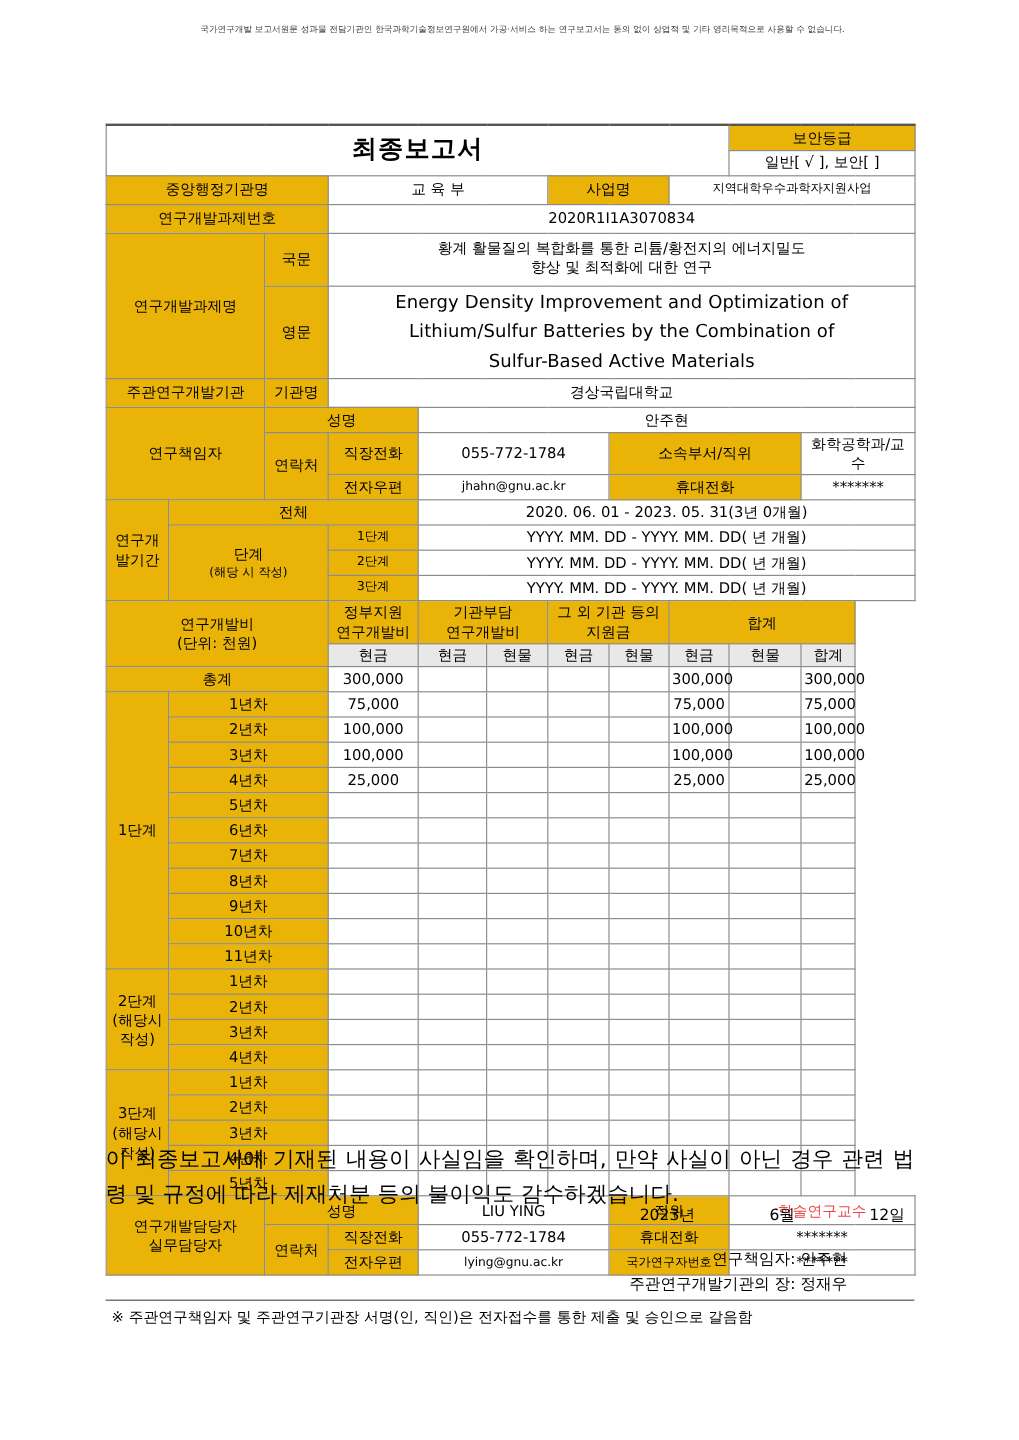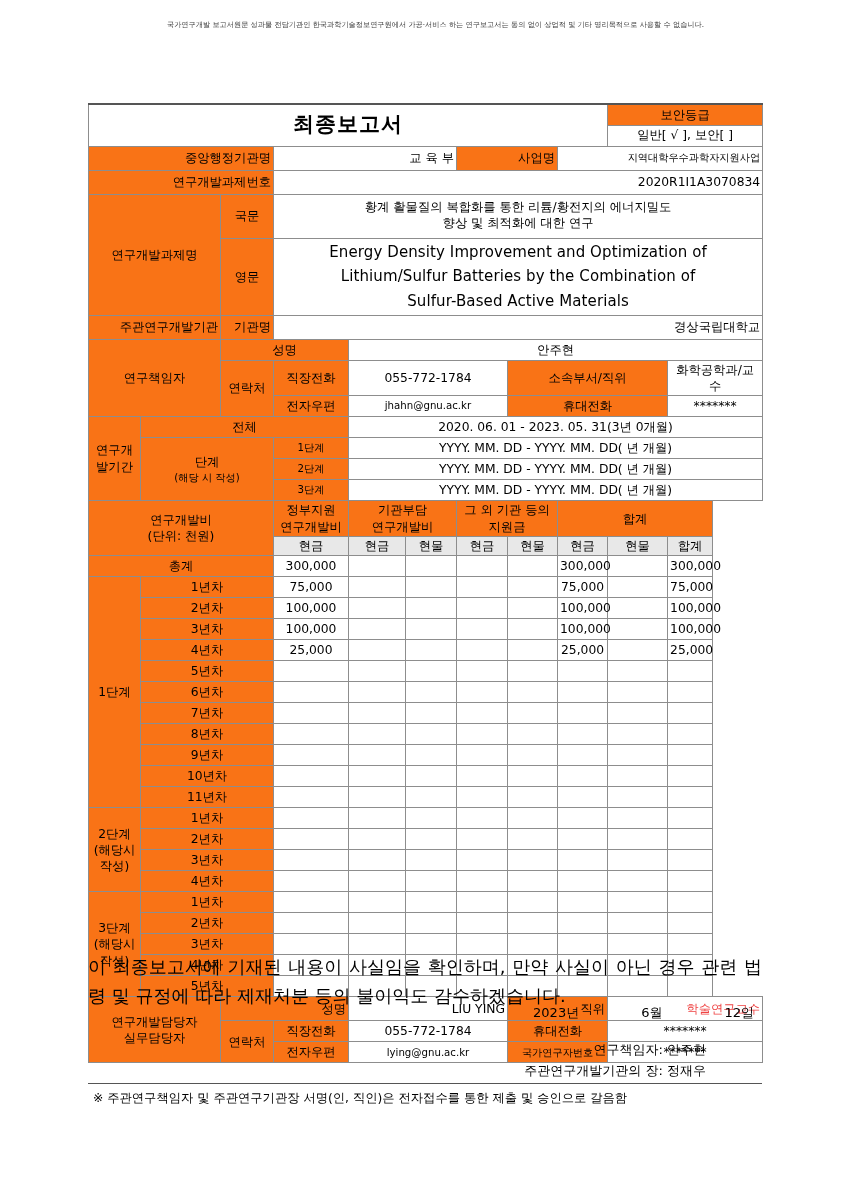--- a/index.html
+++ b/index.html
@@ -25,33 +25,33 @@
   td{
     border:1px solid #8d8d8d;
     font-size:12.3px;
     text-align:center;
     vertical-align:middle;
     padding:1px 2px;
     line-height:1.32;
     background:#ffffff;
     box-sizing:border-box;
   }
-  td.hd{background:#f97316;}
+  td.hd{background:#eab308;}
   td.hd2{background:#e8e8e8;}
   .topline{border-top:2px solid #555 !important;}
 
   .title-cell{
     font-size:21px;font-weight:bold;letter-spacing:1px;
   }
   .small{font-size:10.2px;}
   .eng{font-size:15px;letter-spacing:0.1px;}
   .blue{color:#ef4444;}
   .h18{height:18px;font-family:Liberation Serif, serif;}
   .h21{height:21px;}
-  .h24{height:24px;text-align:right;}
+  .h24{height:24px;}
   .h30{height:30px;text-align:center;}
   .h36{height:36px;}
   .h44{height:44px;}
   .stmt-p{position:absolute;left:88px;top:952px;width:674px;font-size:18px;line-height:1.62;text-align:justify;}
   .date-line{position:absolute;left:88px;top:1004px;width:674px;font-size:13px;text-align:right;}
   .date-line span{display:inline-block;}
   .sig{position:absolute;left:88px;top:1040px;width:674px;font-size:13px;text-align:right;line-height:1.6;}
   .sig .pad{padding-right:56px;padding-left:48px;}
   .hr-bottom{position:absolute;left:88px;top:1083px;width:674px;height:0;border-top:1.6px solid #555;}
   .footnote{position:absolute;left:93px;top:1090px;width:680px;font-size:12.3px;}

